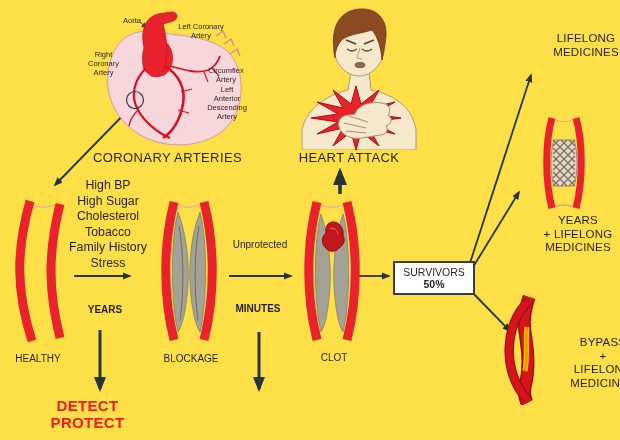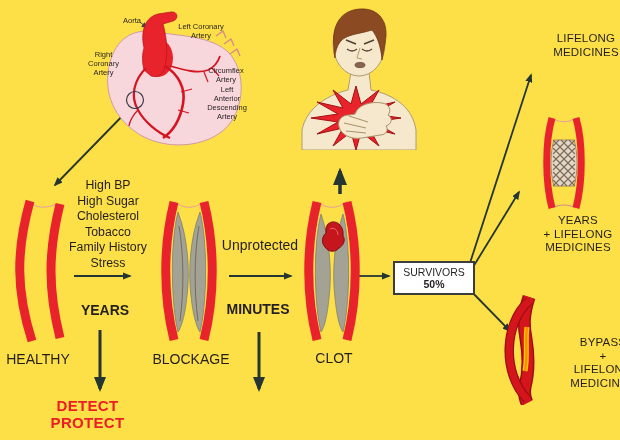--- a/index.html
+++ b/index.html
@@ -3,21 +3,21 @@
 <meta charset="utf-8">
 <style>
   html,body{margin:0;padding:0;background:#fff;}
   .canvas{
     position:relative;width:620px;height:440px;background:#fde047;overflow:hidden;
     font-family:"Liberation Sans", sans-serif;color:#231f20;
   }
   .abs{position:absolute;}
   .lbl{position:absolute;text-align:center;white-space:pre-line;color:#231f20;}
   .tiny{font-size:7.5px;line-height:9px;}
-  .small{font-size:14px;line-height:14px;}
+  .small{font-size:10px;line-height:14px;}
   .caption{font-size:13px;letter-spacing:.4px;}
   .list{font-size:12.3px;line-height:15.5px;}
   .bold{font-weight:bold;}
   .red-bold{color:#ed1c24;font-weight:bold;font-size:15px;line-height:17px;letter-spacing:.3px;}
   .outcome{font-size:11.5px;line-height:13.5px;letter-spacing:.2px;margin-left:24px;}
   .survivors{
     position:absolute;left:393px;top:261px;width:78px;height:30px;
     border:2px solid #3c3c3c;background:#fff;display:flex;flex-direction:column;
     align-items:center;justify-content:center;font-size:10.5px;line-height:12.5px;
   }
@@ -84,33 +84,35 @@
 Artery</div>
   <div class="lbl tiny" style="left:82px;top:50px;width:43px">Right
 Coronary
 Artery</div>
   <div class="lbl tiny" style="left:202px;top:66px;width:48px">Circumflex
 Artery</div>
   <div class="lbl tiny" style="left:203px;top:85px;width:48px">Left
 Anterior
 Descending
 Artery</div>
+  <div class="lbl caption" style="left:85px;top:150px;width:165px">CORONARY ARTERIES</div>
 
   <svg class="abs" style="left:298px;top:4px" width="122" height="146" viewBox="0 0 122 146">
     <path d="M4,146 L4,126 C8,106 26,92 50,86 L53,68 L71,68 L73,86 C98,91 115,105 118,126 L118,146 Z" fill="#f5e8cd" stroke="#b29b72" stroke-width="1"></path>
     <ellipse cx="61" cy="40" rx="26" ry="32" fill="#f5e8cd" stroke="#b29b72" stroke-width="1"></ellipse>
     <path d="M36,44 C33,20 44,6 62,5 C78,4 89,14 88,32 C87,42 85,50 84,56 C83,42 79,32 74,26 C62,30 48,30 42,38 C39,42 37,48 37,54 C36,50 36,47 36,44 Z" fill="#8b4a21" stroke="#6e3715" stroke-width="0.8"></path>
     <path d="M48,36 l10,4 M76,36 l-10,4" fill="none" stroke="#54422e" stroke-width="1.6"></path>
     <path d="M49,45 q5,4 10,0 M64,45 q5,4 10,0" fill="none" stroke="#54422e" stroke-width="1.3"></path>
     <path d="M62,44 l-3,10 l5,1" fill="none" stroke="#b29b72" stroke-width="1"></path>
     <ellipse cx="62" cy="61" rx="5" ry="2.6" fill="#8a6450" stroke="#5c4434" stroke-width="0.7"></ellipse>
     <polygon points="103,114 76,118 97,130 71,124 81,142 63,128 58,146 53,128 35,142 45,124 19,130 40,118 13,114 40,110 19,98 45,104 35,86 53,100 58,82 63,100 81,86 71,104 97,98 76,110" fill="#e8232b" stroke="#a50d12" stroke-width="1"></polygon>
     <path d="M84,99 C91,100 94,106 90,111 C95,114 94,120 88,122 C91,126 88,131 82,131 L64,134 C52,136 43,130 41,123 C39,116 44,111 51,111 L57,110 C60,101 72,97 84,99 Z" fill="#f5e8cd" stroke="#a8906a" stroke-width="1"></path>
     <path d="M51,112 L70,118 M46,119 L68,124 M48,127 L68,129" fill="none" stroke="#a8906a" stroke-width="1"></path>
   </svg>
+  <div class="lbl caption" style="left:293px;top:150px;width:112px">HEART ATTACK</div>
 
   <svg class="abs" style="left:8px;top:196px" width="62" height="150" viewBox="0 0 62 150">
     <path d="M22,5 C26,12 36,13 50,8" fill="none" stroke="#e8a0a0" stroke-width="1"></path>
     <path d="M22,5 C8,55 8,95 24,145" fill="none" stroke="#e8232b" stroke-width="9"></path>
     <path d="M52,8 C40,56 40,94 52,142" fill="none" stroke="#e8232b" stroke-width="9"></path>
   </svg>
   <div class="lbl small" style="left:2px;top:352px;width:72px">HEALTHY</div>
 
   <div class="lbl list" style="left:58px;top:178px;width:100px">High BP
 High Sugar

